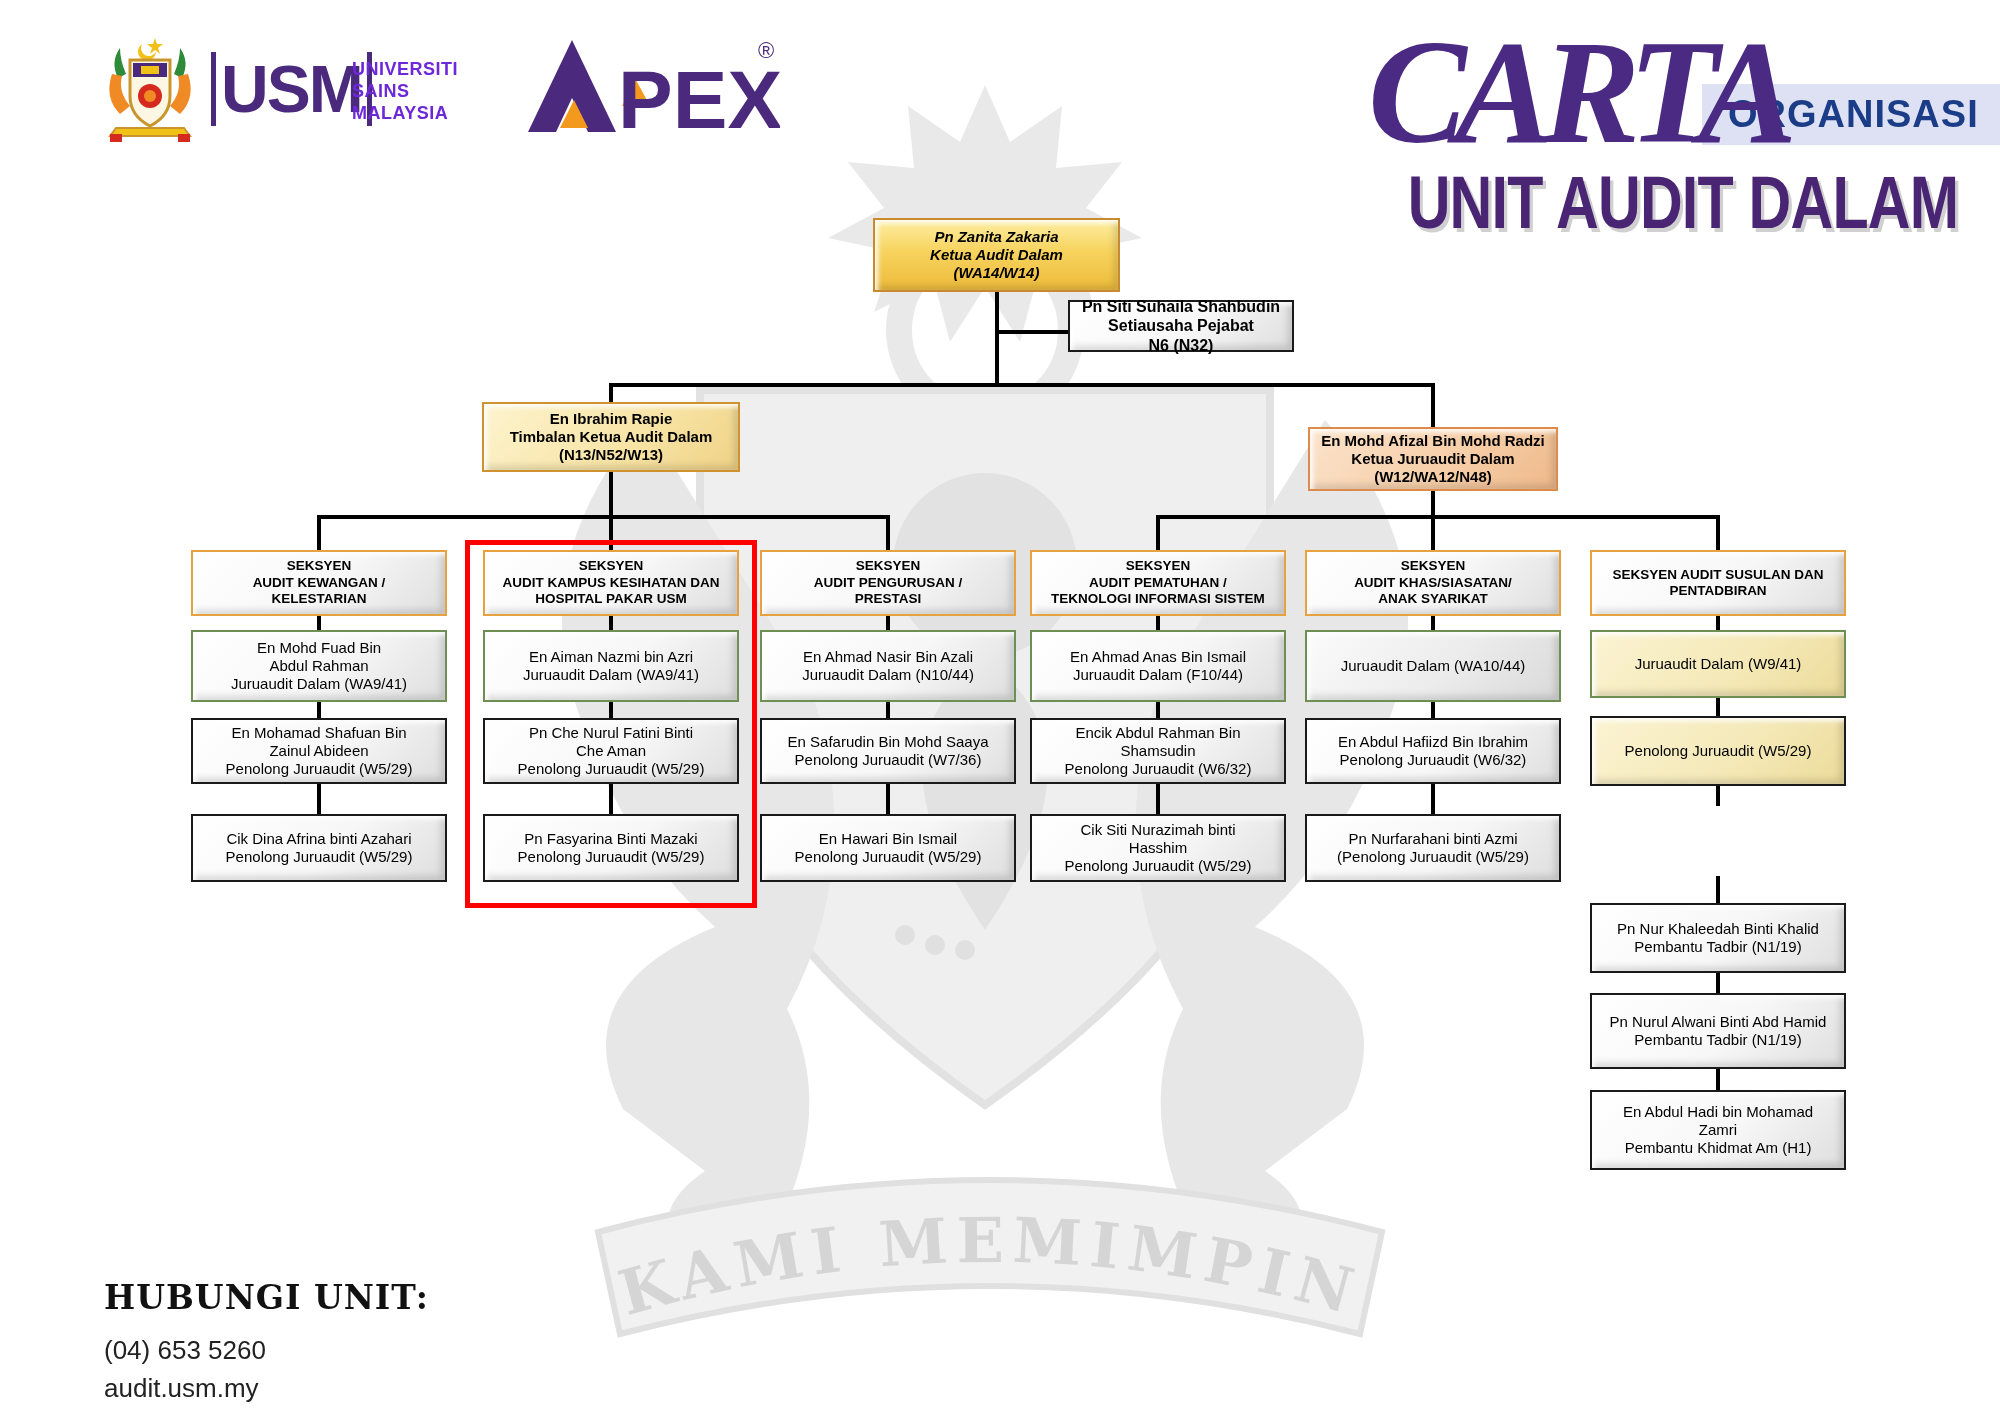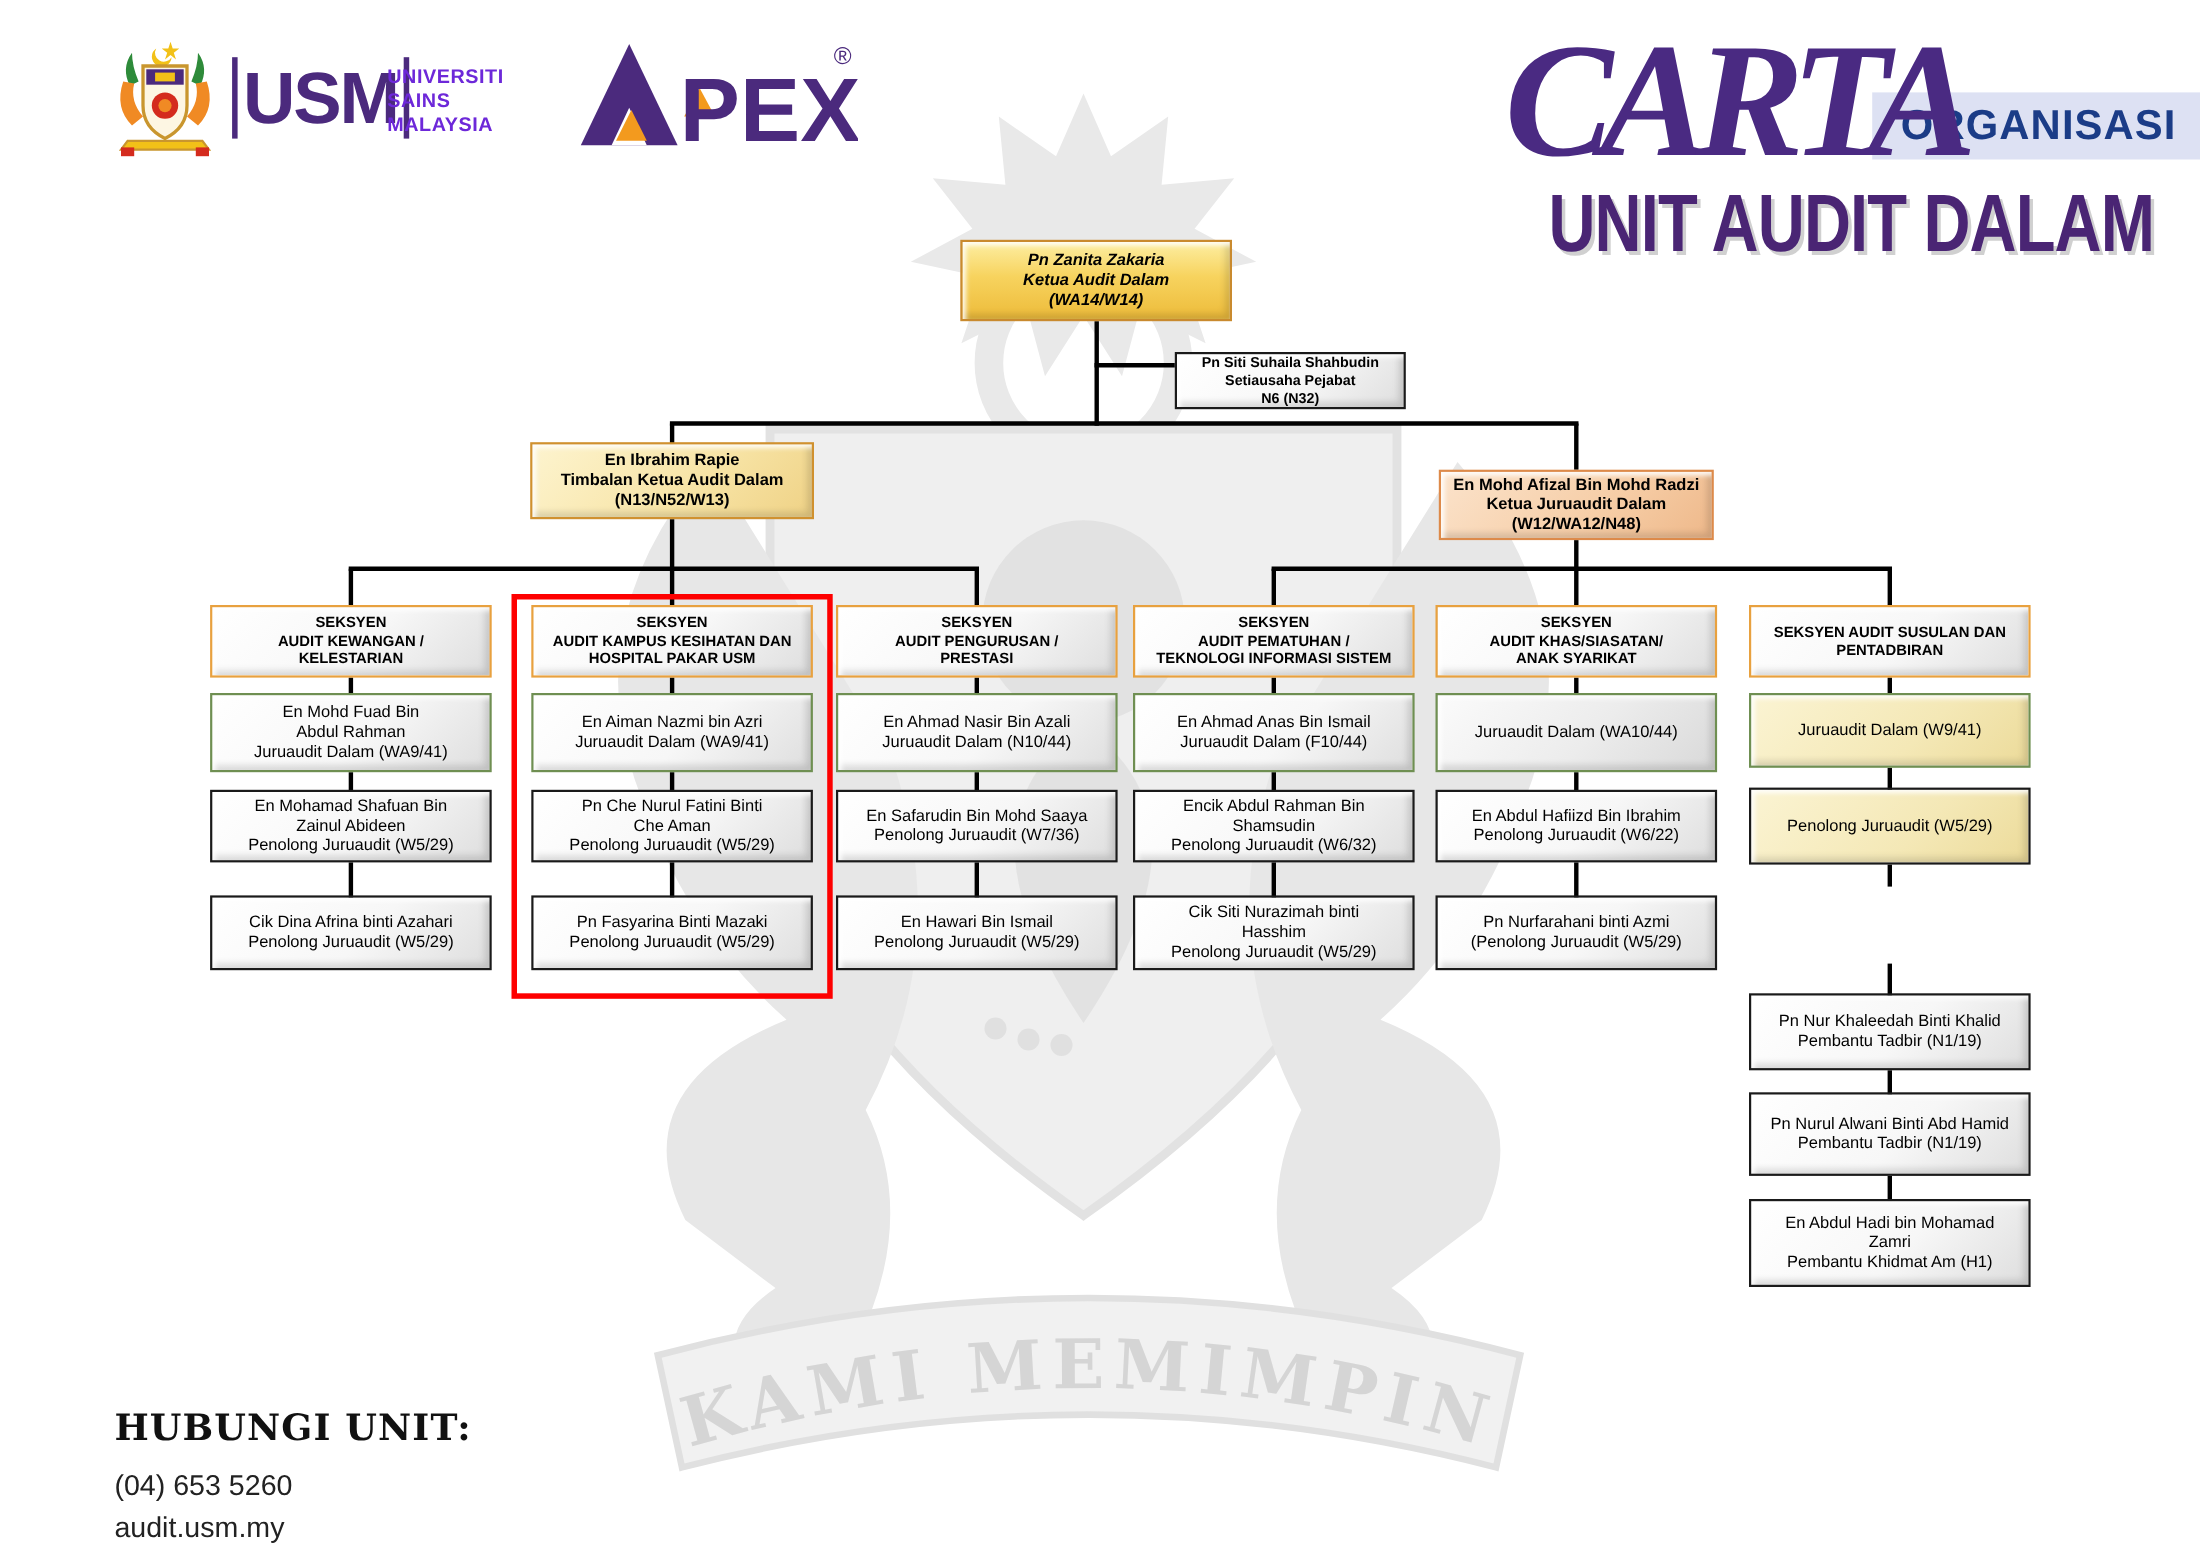--- a/index.html
+++ b/index.html
@@ -158,21 +158,21 @@
       <line x1="1718" y1="698" x2="1718" y2="718"></line>
       <line x1="1718" y1="786" x2="1718" y2="806"></line>
     <line x1="1718" y1="876" x2="1718" y2="905"></line>
       <line x1="1718" y1="973" x2="1718" y2="995"></line>
       <line x1="1718" y1="1069" x2="1718" y2="1092"></line>
   </svg>
 
   <div class="obox gold" style="left:873px;top:218px;width:247px;height:74px">Pn Zanita Zakaria
 Ketua Audit Dalam
 (WA14/W14)</div>
-  <div class="obox bold" style="left:1068px;top:320px;width:210px;height:52px;font-size:13px">Pn Siti Suhaila Shahbudin
+  <div class="obox bold" style="left:1068px;top:300px;width:226px;height:52px;font-size:16px">Pn Siti Suhaila Shahbudin
 Setiausaha Pejabat
 N6 (N32)</div>
   <div class="obox cream" style="left:482px;top:402px;width:258px;height:70px">En Ibrahim Rapie
 Timbalan Ketua Audit Dalam
 (N13/N52/W13)</div>
   <div class="obox salmon" style="left:1308px;top:427px;width:250px;height:64px">En Mohd Afizal Bin Mohd Radzi
 Ketua Juruaudit Dalam
 (W12/WA12/N48)</div>
 
   <div class="obox hdr" style="left:191px;top:550px;width:256px;height:66px">SEKSYEN
@@ -219,21 +219,21 @@
 Penolong Juruaudit (W6/32)</div>
   <div class="obox" style="left:1030px;top:814px;width:256px;height:68px">Cik Siti Nurazimah binti
 Hasshim
 Penolong Juruaudit (W5/29)</div>
 
   <div class="obox hdr" style="left:1305px;top:550px;width:256px;height:66px">SEKSYEN
 AUDIT KHAS/SIASATAN/
 ANAK SYARIKAT</div>
   <div class="obox green gray" style="left:1305px;top:630px;width:256px;height:72px">Juruaudit Dalam (WA10/44)</div>
   <div class="obox" style="left:1305px;top:718px;width:256px;height:66px">En Abdul Hafiizd Bin Ibrahim
-Penolong Juruaudit (W6/22)</div>
+Penolong Juruaudit (W6/32)</div>
   <div class="obox" style="left:1305px;top:814px;width:256px;height:68px">Pn Nurfarahani binti Azmi
 (Penolong Juruaudit (W5/29)</div>
 
   <div class="obox hdr" style="left:1590px;top:550px;width:256px;height:66px">SEKSYEN AUDIT SUSULAN DAN
 PENTADBIRAN</div>
   <div class="obox green paleyellow" style="left:1590px;top:630px;width:256px;height:68px">Juruaudit Dalam (W9/41)</div>
   <div class="obox paleyellow" style="left:1590px;top:716px;width:256px;height:70px">Penolong Juruaudit (W5/29)</div>
   <div class="obox" style="left:1590px;top:903px;width:256px;height:70px">Pn Nur Khaleedah Binti Khalid
 Pembantu Tadbir (N1/19)</div>
   <div class="obox" style="left:1590px;top:993px;width:256px;height:76px">Pn Nurul Alwani Binti Abd Hamid

